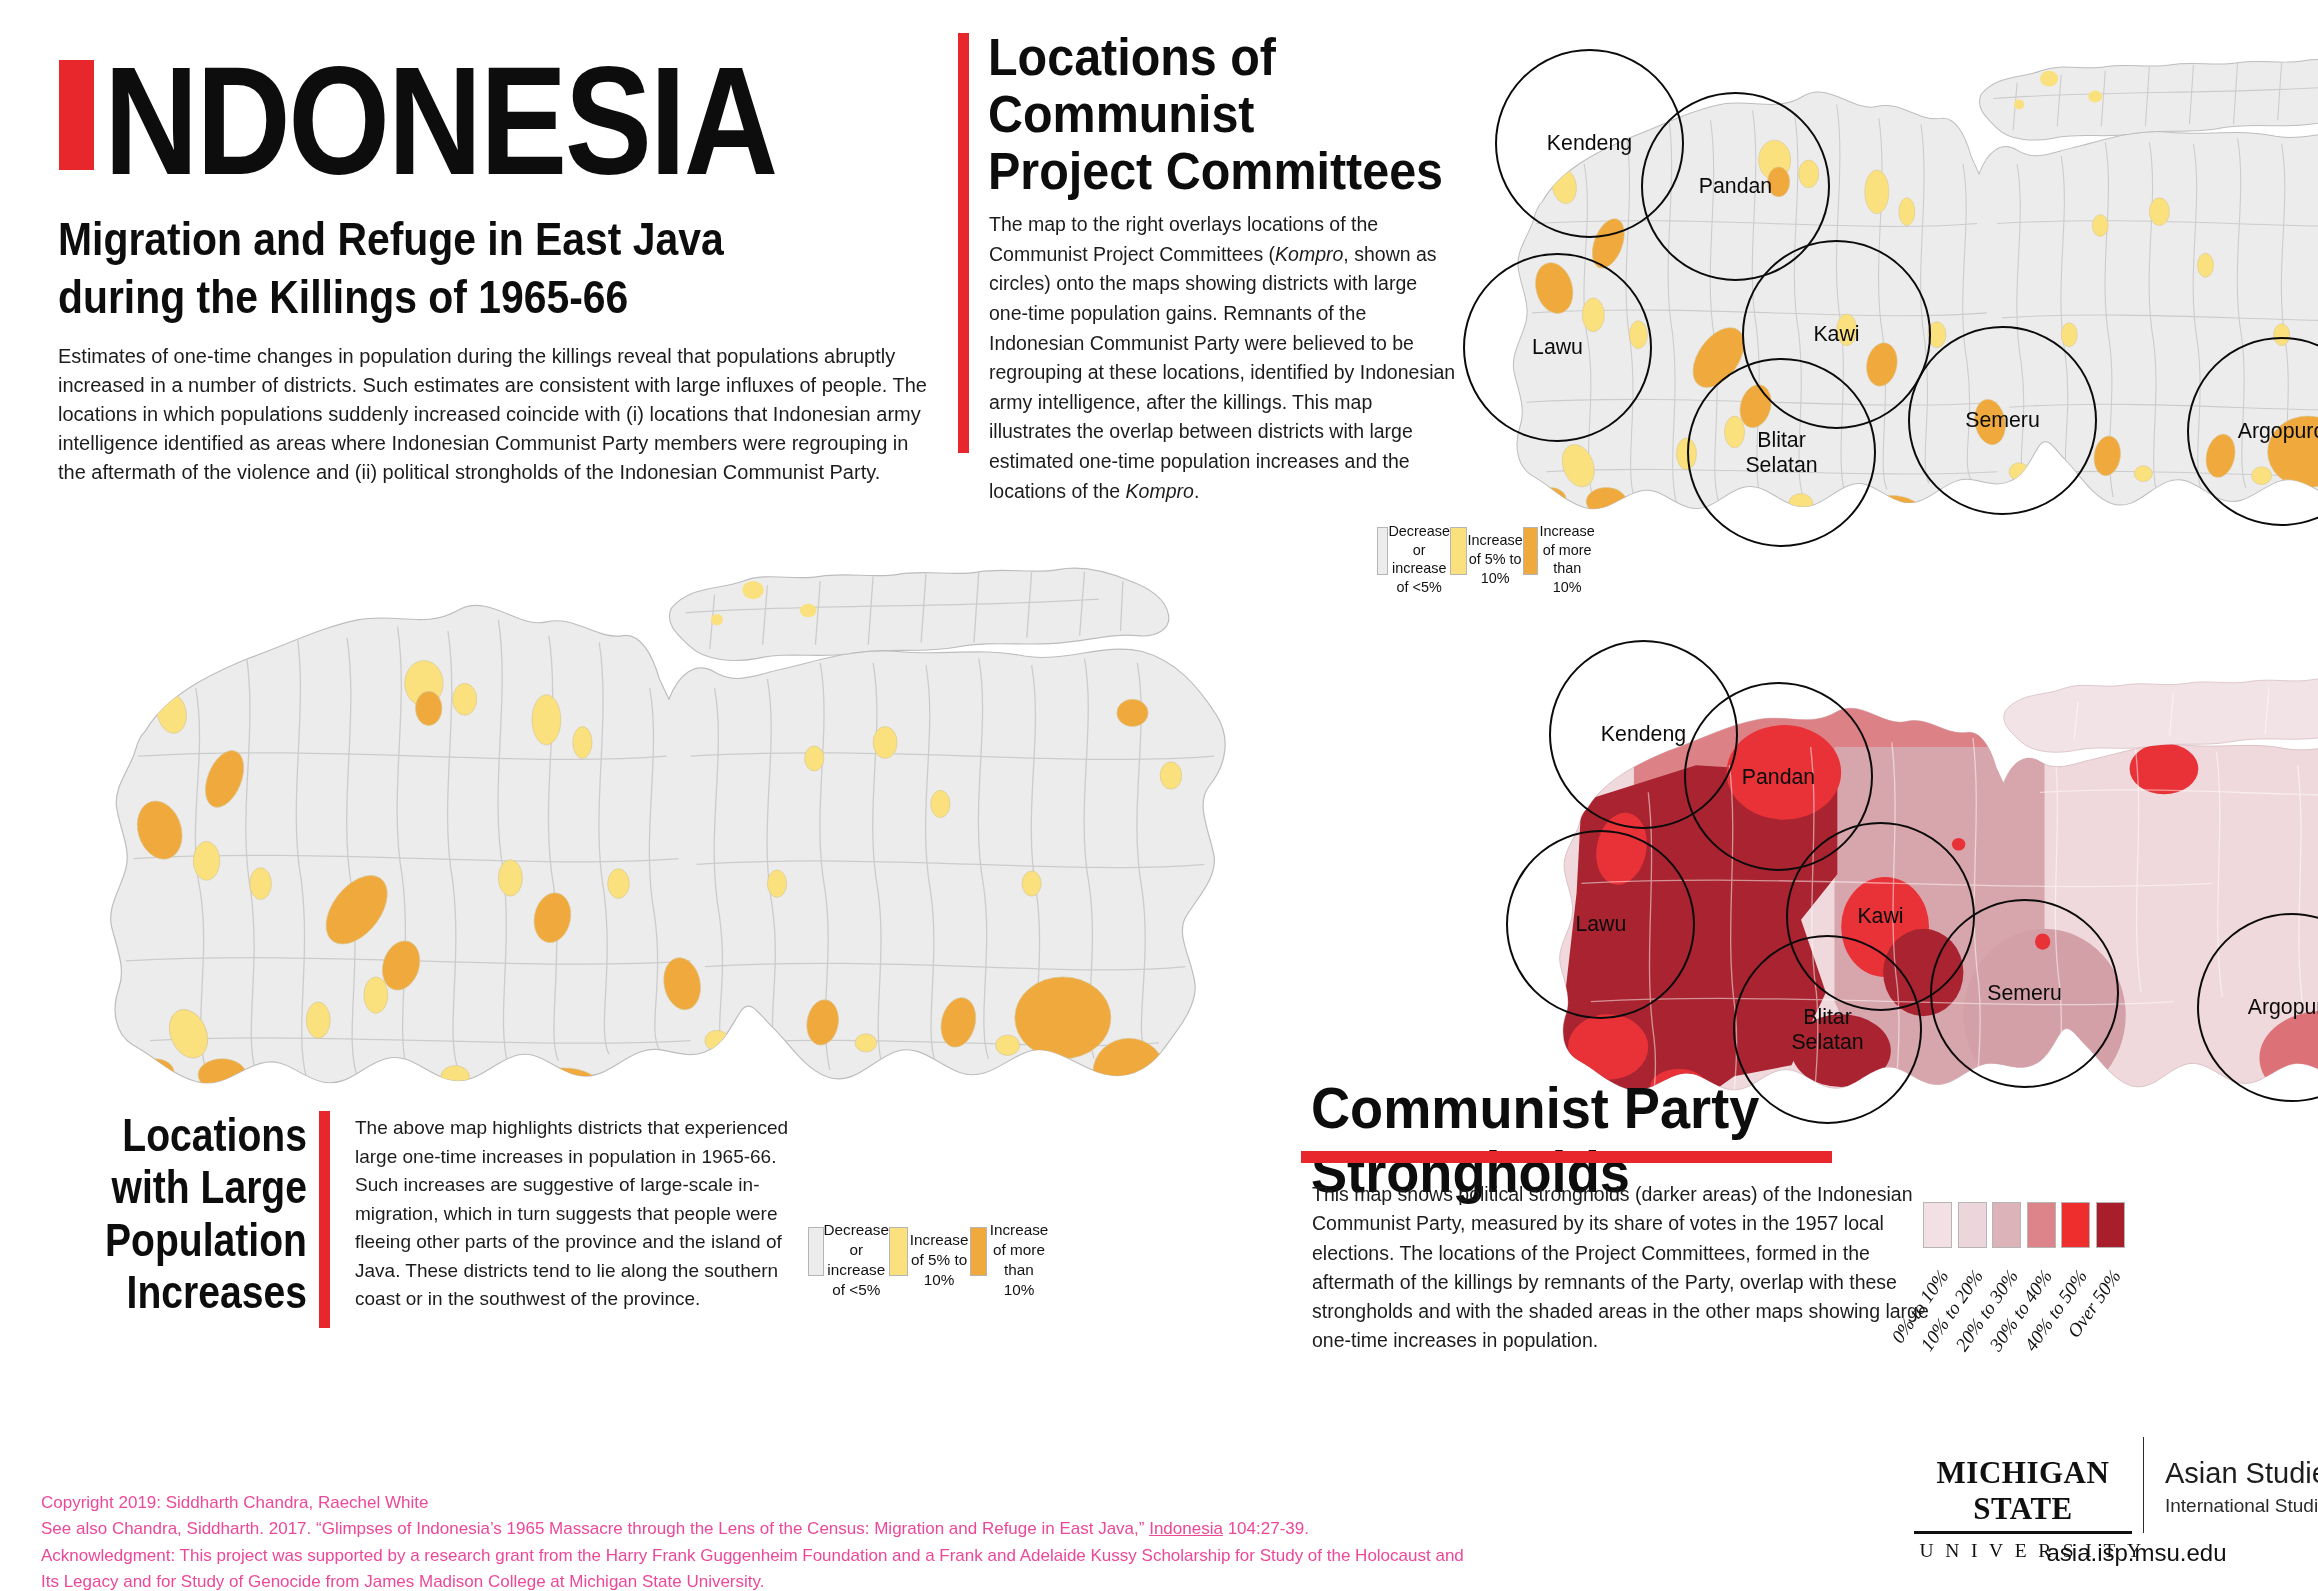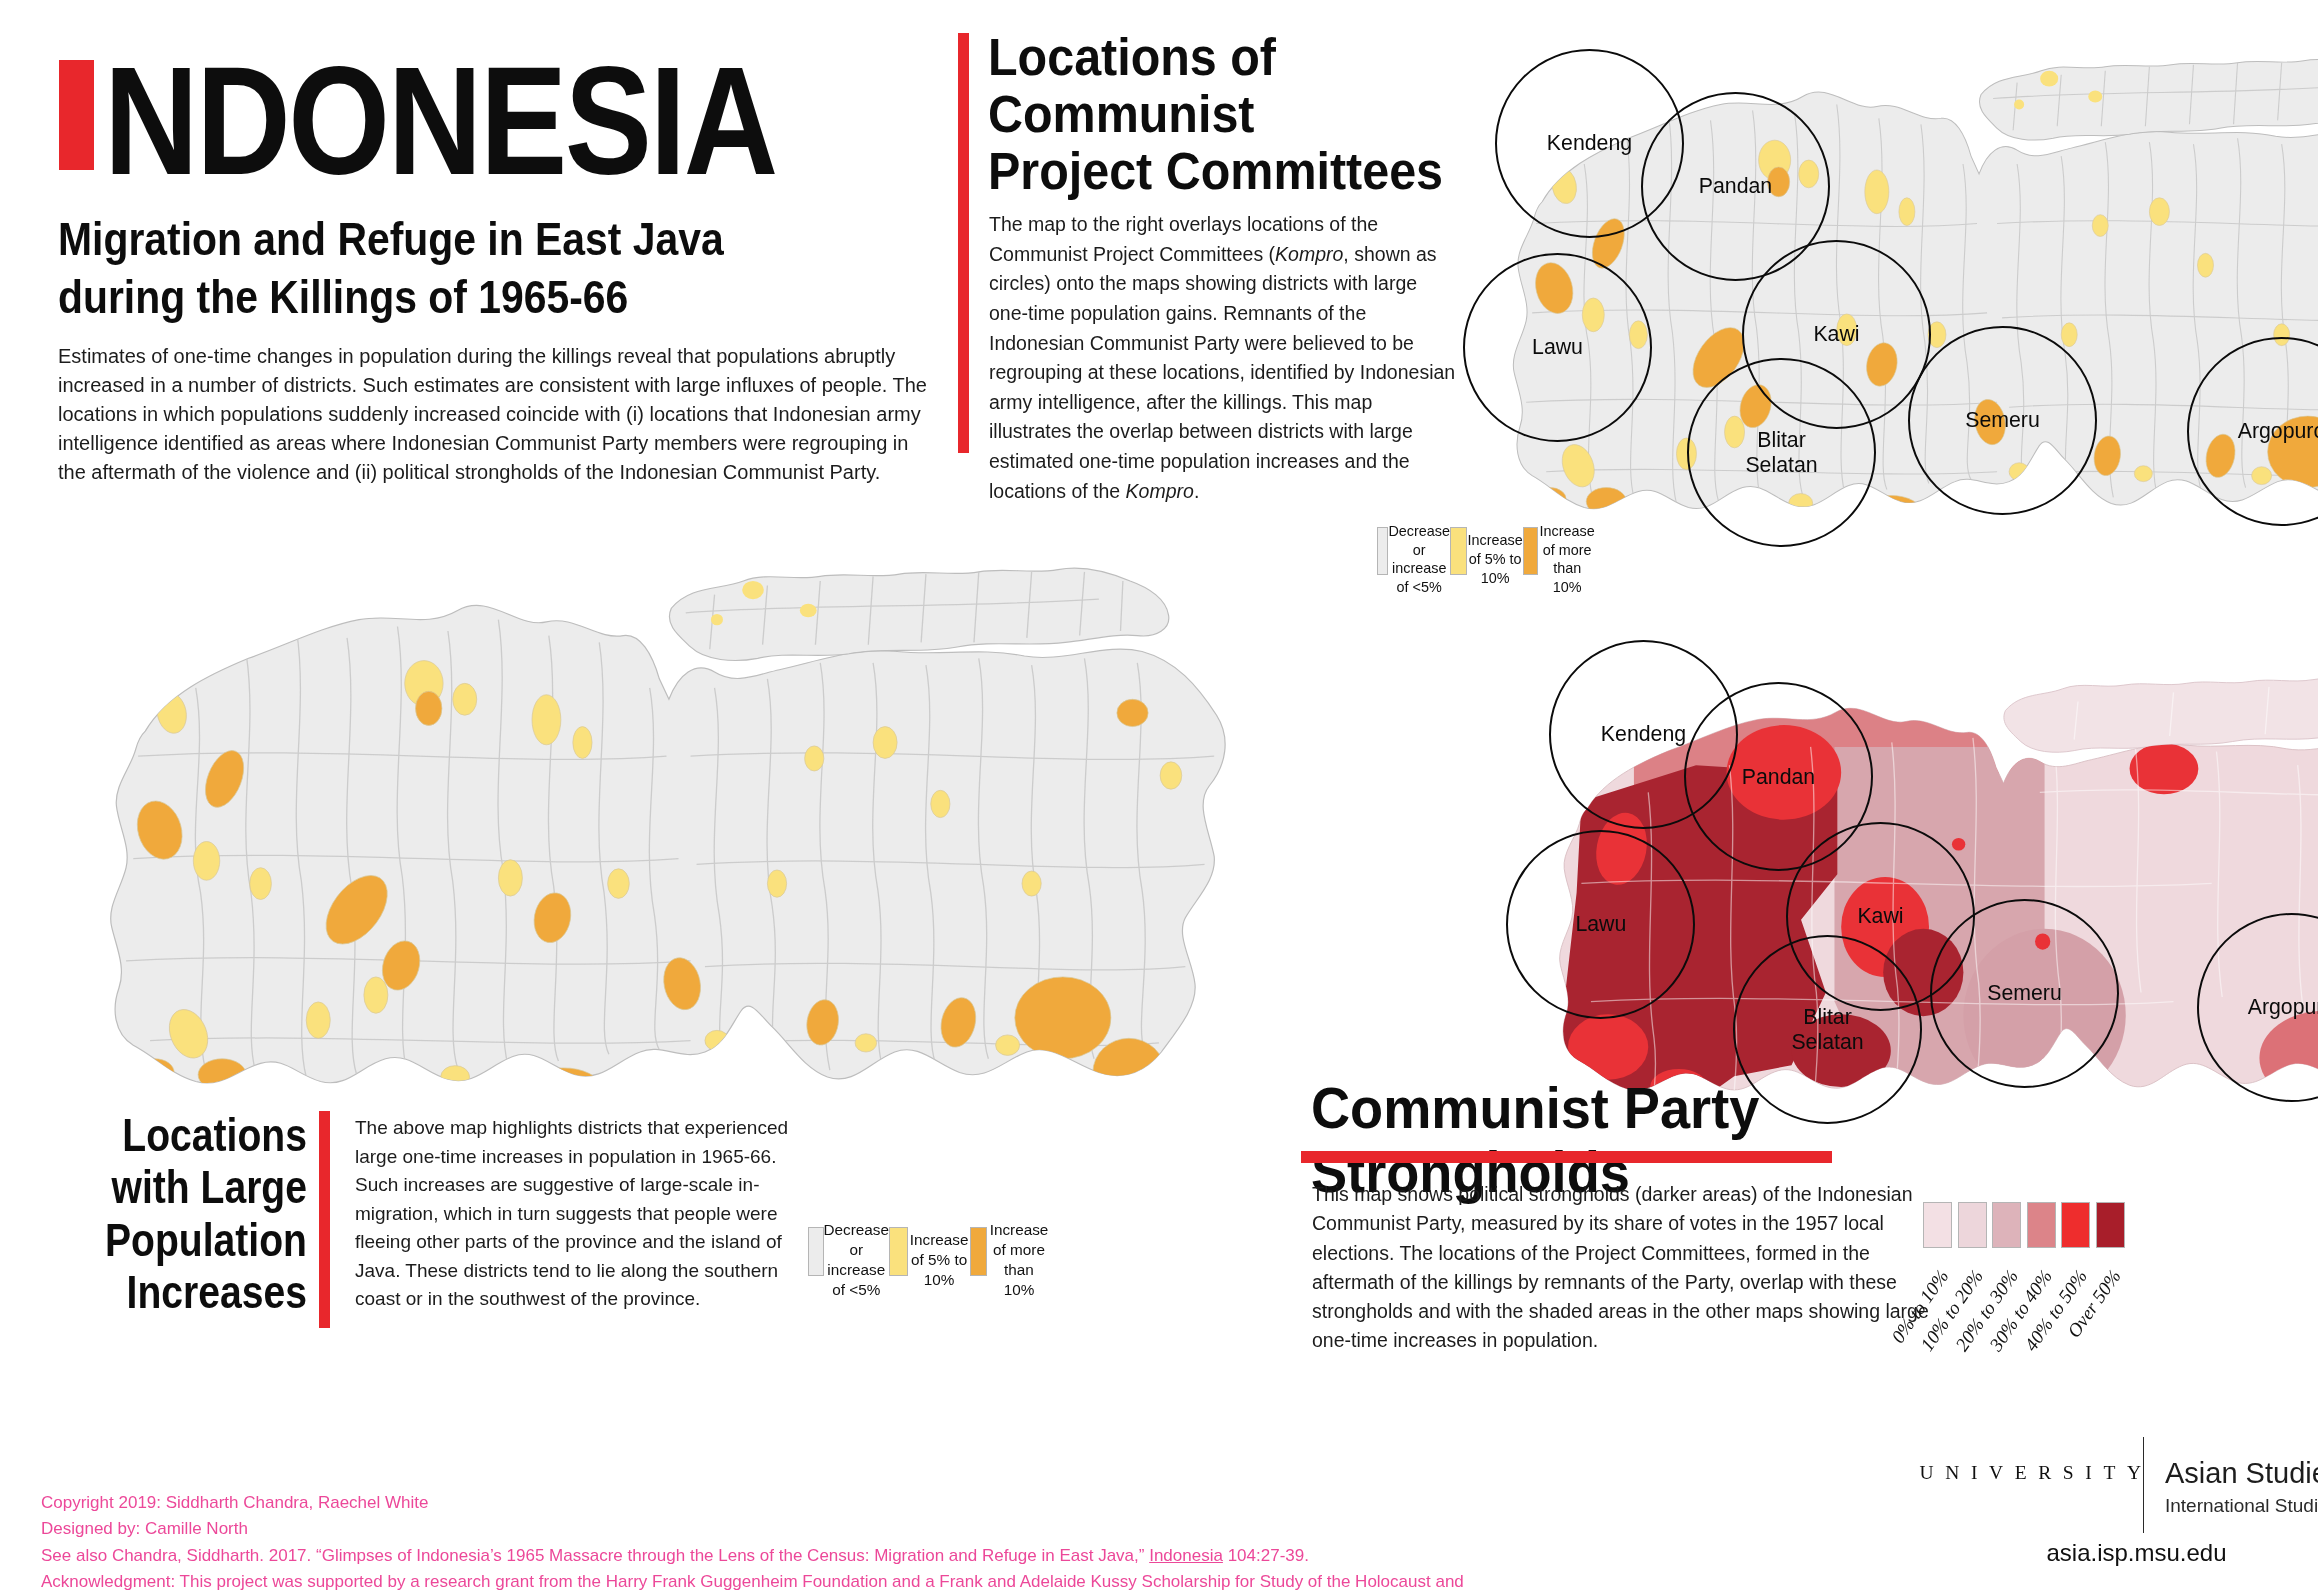--- a/index.html
+++ b/index.html
@@ -366,27 +366,27 @@
       <div class="vote-label">40% to 50%</div>
     </div>
     <div class="vote-item">
       <div class="vote-swatch" style="background: rgb(168, 30, 42);"></div>
       <div class="vote-label">Over 50%</div>
     </div>
   </div>
 
   <div id="footer" class="abs">
     <div>Copyright 2019: Siddharth Chandra, Raechel White</div>
-    <div>Designed by: Camille North</div>
     <div>See also Chandra, Siddharth. 2017. “Glimpses of Indonesia’s 1965 Massacre through the Lens of the Census: Migration and Refuge in East Java,” <u>Indonesia</u> 104:27-39.</div>
     <div>Acknowledgment: This project was supported by a research grant from the Harry Frank Guggenheim Foundation and a Frank and Adelaide Kussy Scholarship for Study of the Holocaust and</div>
     <div>Its Legacy and for Study of Genocide from James Madison College at Michigan State University.</div>
   </div>
 
   <div id="msu-left" class="abs">
+    <div><span id="msu-wordmark">MICHIGAN STATE</span></div>
     <div id="msu-university">UNIVERSITY</div>
   </div>
   <div id="msu-divider" class="abs"></div>
   <div id="msu-right" class="abs">
     <div id="msu-center-name">Asian Studies Center</div>
     <div id="msu-programs">International Studies &amp; Programs</div>
   </div>
   <div id="msu-url" class="abs">asia.isp.msu.edu</div>
 
 </div>

